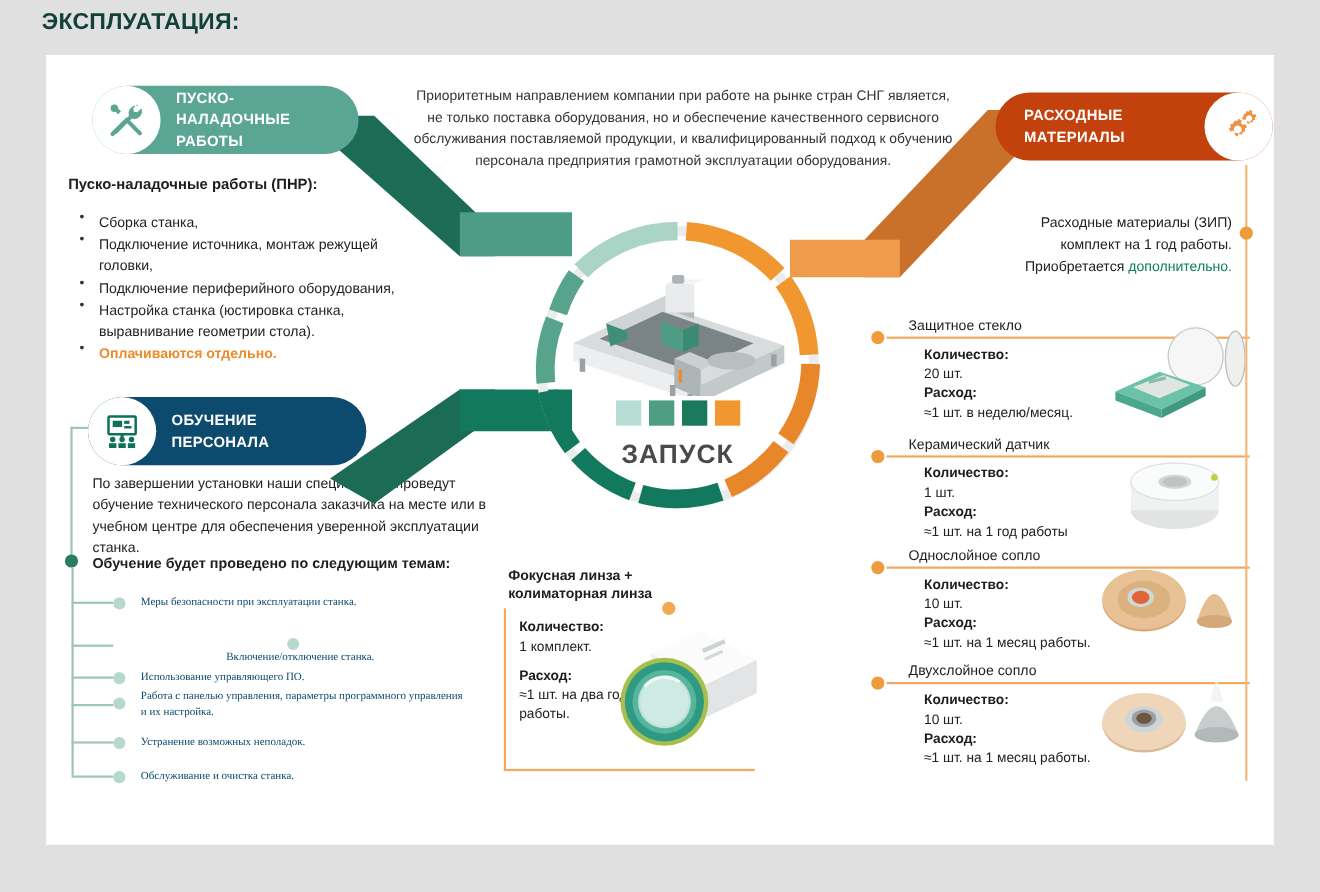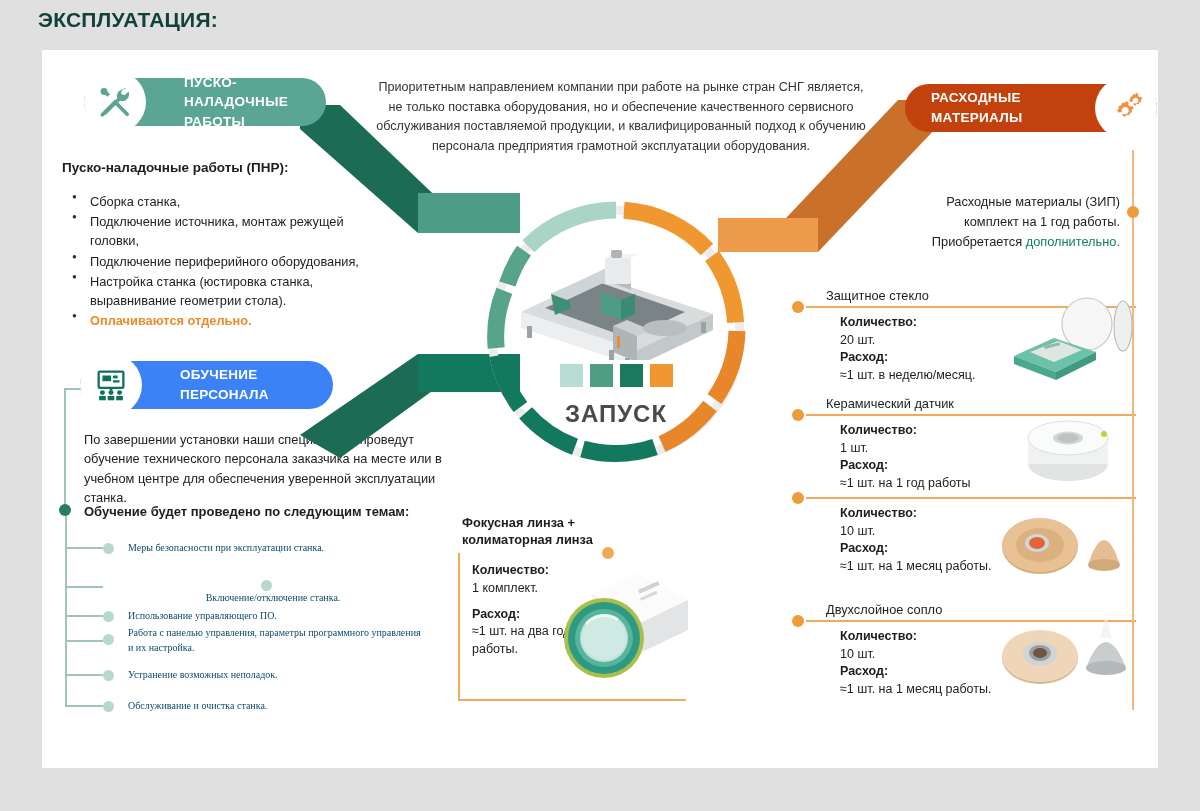--- a/index.html
+++ b/index.html
@@ -19,36 +19,35 @@
 
   .card {
     position: absolute; left: 42px; top: 50px;
     width: 1116px; height: 718px;
     background: #ffffff;
   }
 
   
   .badge {
     position: absolute; display: flex; align-items: center;
-    border-radius: 40px; height: 48px; color: #fff;
+    border-radius: 40px; height: 62px; color: #fff;
     z-index: 6;
-    gap: 24px;
   }
   .badge .circ {
     width: 62px; height: 62px; border-radius: 50%;
     background: #fff; display: flex; align-items: center; justify-content: center;
     flex: 0 0 62px;
   }
   .badge .btxt {
     font-size: 13.5px; font-weight: bold; letter-spacing: .3px;
     line-height: 1.45; padding: 0 26px 0 14px; text-transform: uppercase;
   }
   #badge-pnr { left: 84px; top: 78px; width: 242px; background: #5ba594; }
   #badge-pnr .circ svg { width: 40px; height: 40px; }
-  #badge-train { left: 80px; top: 361px; width: 253px; background: #3b82f6; }
+  #badge-train { left: 80px; top: 361px; width: 253px; background: #0c4a6e; }
   #badge-train .btxt { padding-right: 18px; }
   #badge-cons {
     left: 905px; top: 84px; width: 252px; background: #c2410c;
     flex-direction: row-reverse;
   }
   #badge-cons .btxt { padding: 0 10px 0 26px; }
 
   
   .ribbon { position: absolute; z-index: 2; }
 
@@ -391,20 +390,21 @@
       <ellipse cx="62" cy="58" rx="40" ry="17" fill="#e2e4e4"></ellipse>
       <rect x="22" y="32" width="80" height="26" fill="#f0f1f1"></rect>
       <ellipse cx="62" cy="32" rx="40" ry="17" fill="#fafbfb" stroke="#dedede" stroke-width="1"></ellipse>
       <ellipse cx="62" cy="32" rx="15" ry="6.5" fill="#d3d6d6"></ellipse>
       <ellipse cx="62" cy="32" rx="11" ry="4.6" fill="#bfc3c3"></ellipse>
       <circle cx="98" cy="28" r="3" fill="#c4cf3f"></circle>
     </svg>
   </div>
 
   <div class="cons-item" style="top:497px;">
+    <div class="cons-title">Однослойное сопло</div>
     <div class="cons-rule">
         <span class="bdot"></span>
       </div>
     <div class="cons-body">
       <b>Количество:</b><br>
       <span>10 шт.</span><br>
       <b>Расход:</b><br>
       <span>≈1 шт. на 1 месяц работы.</span>
     </div>
     <svg class="cons-img" width="140" height="80" viewBox="0 0 140 80" style="top:8px;">

